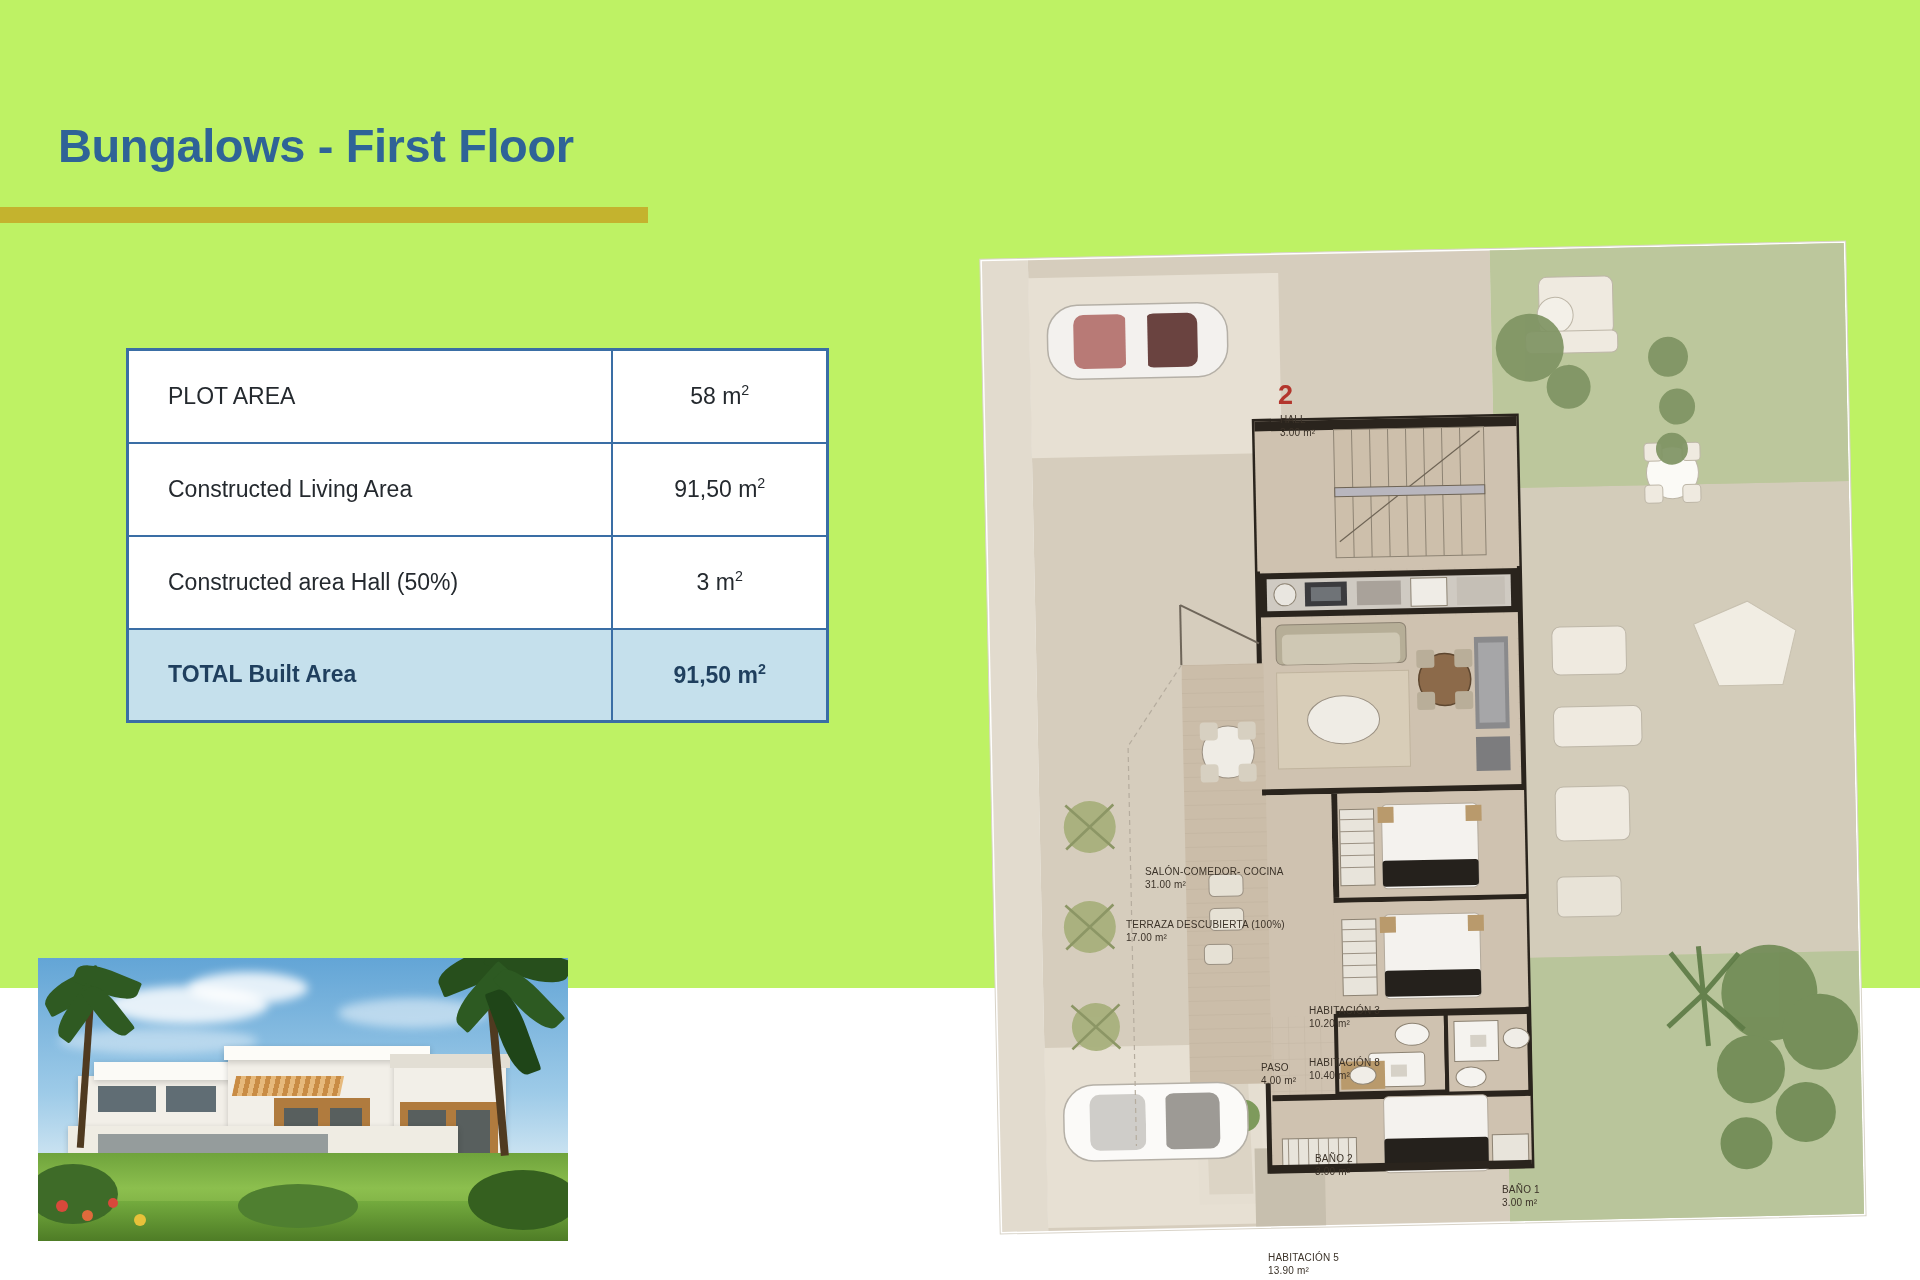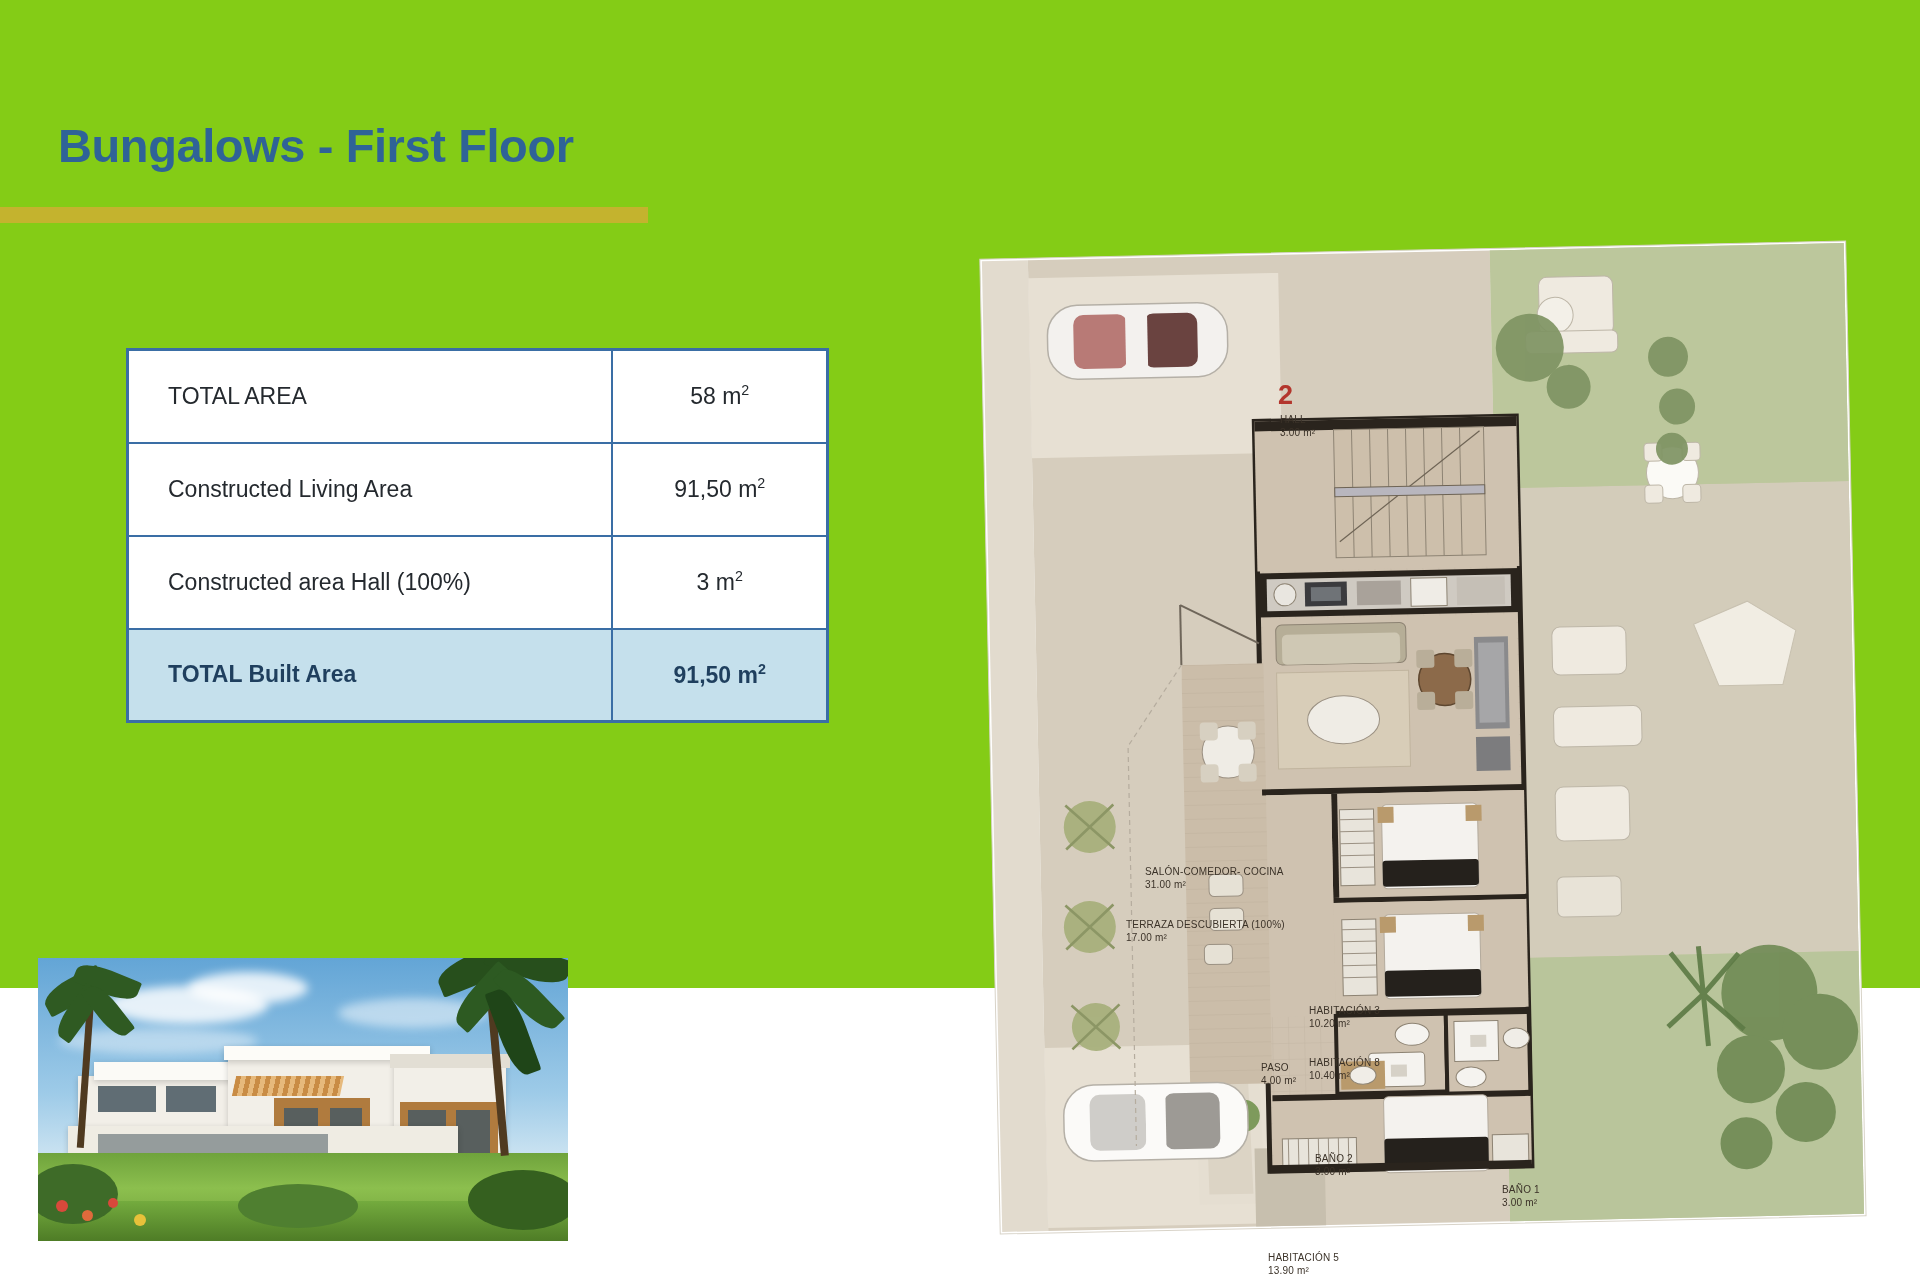--- a/index.html
+++ b/index.html
@@ -2,21 +2,21 @@
 <html><head>
 <meta charset="utf-8">
 <style>
   * { box-sizing: border-box; margin: 0; padding: 0; }
   html, body {
     width: 1920px; height: 1280px;
     background: #ffffff;
     font-family: "Liberation Sans", sans-serif;
     overflow: hidden;
   }
-  .page { position: relative; width: 1920px; height: 988px; background: #84cc16; }
+  .page { position: relative; width: 1920px; height: 988px; background: #bef264; }
 
   
   .title {
     position: absolute;
     left: 58px; top: 118px;
     font-size: 47px;
     font-weight: bold;
     color: #2f6397;
     letter-spacing: -0.4px;
     white-space: nowrap;
@@ -125,29 +125,29 @@
 <body>
 
 <div class="page">
 
   <div class="title">Bungalows - First Floor</div>
   <div class="title-rule"></div>
 
   <table class="spec-table">
     <tbody>
       <tr>
-        <td class="label">TOTAL AREA</td>
+        <td class="label">PLOT AREA</td>
         <td class="value"><span>58 m</span><span class="sup">2</span></td>
       </tr>
       <tr>
         <td class="label">Constructed Living Area</td>
         <td class="value"><span>91,50 m</span><span class="sup">2</span></td>
       </tr>
       <tr>
-        <td class="label">Constructed area Hall (100%)</td>
+        <td class="label">Constructed area Hall (50%)</td>
         <td class="value"><span>3 m</span><span class="sup">2</span></td>
       </tr>
       <tr class="total">
         <td class="label">TOTAL Built Area</td>
         <td class="value"><span>91,50 m</span><span class="sup">2</span></td>
       </tr>
     </tbody>
   </table>
 
   <div class="photo">

